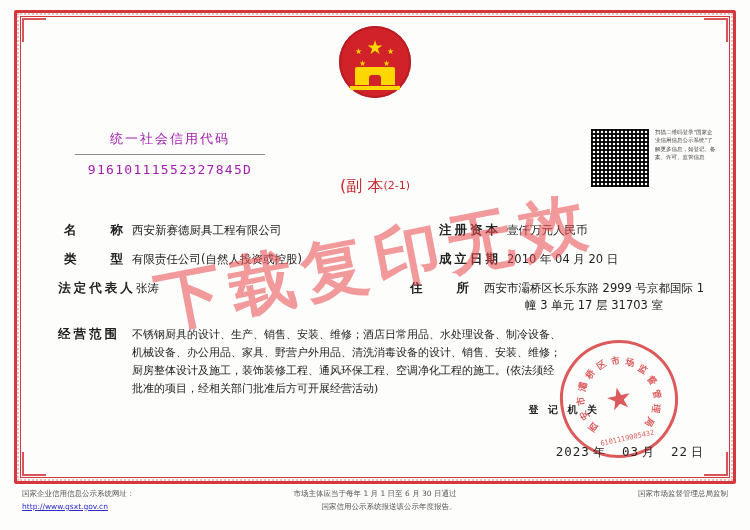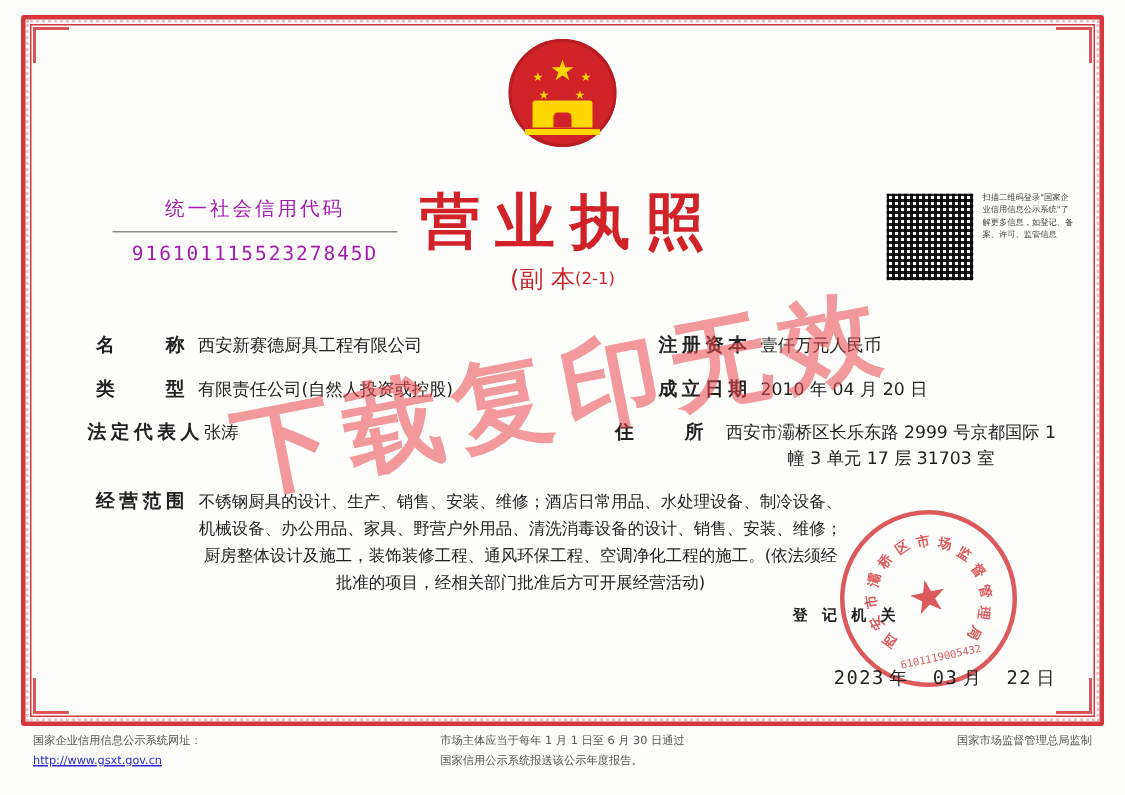--- a/index.html
+++ b/index.html
@@ -249,21 +249,20 @@
   .scope-value {
     font-size: 11px;
     line-height: 1.62;
     color: #222;
     width: 430px;
     font-family: "DejaVu Sans", sans-serif;
   }
   .scope-row {
     display: flex;
     align-items: flex-start;
-    text-align: center;
   }
 
   
   .seal {
     position: absolute;
     right: 72px;
     top: 340px;
     width: 112px;
     height: 112px;
     border-radius: 50%;
@@ -372,21 +371,21 @@
   }
   .footer-left a {
     color: #2a2ad0;
     text-decoration: underline;
   }
   .footer-center {
     position: absolute;
     left: 50%;
     transform: translateX(-50%);
     top: 0;
-    text-align: left;
+    text-align: right;
     line-height: 1.7;
   }
   .footer-right {
     position: absolute;
     right: 22px;
     top: 0;
     line-height: 1.7;
     text-align: right;
   }
 </style>
@@ -408,21 +407,20 @@
       <div class="emblem-star">★</div>
       <div class="emblem-star s2">★</div>
       <div class="emblem-star s3">★</div>
       <div class="emblem-star s4">★</div>
       <div class="emblem-star s5">★</div>
       <div class="emblem-gate"></div>
       <div class="emblem-base"></div>
     </div>
   </div>
 
-  <div class="title">营业执照</div>
   <div class="subtitle">
     <span>(副 本</span><span class="small">(2-1)</span>
   </div>
 
   <div class="code-block">
     <div class="code-label">统一社会信用代码</div>
     <div class="code-line"></div>
     <div class="code-value">91610111552327845D</div>
   </div>
 

